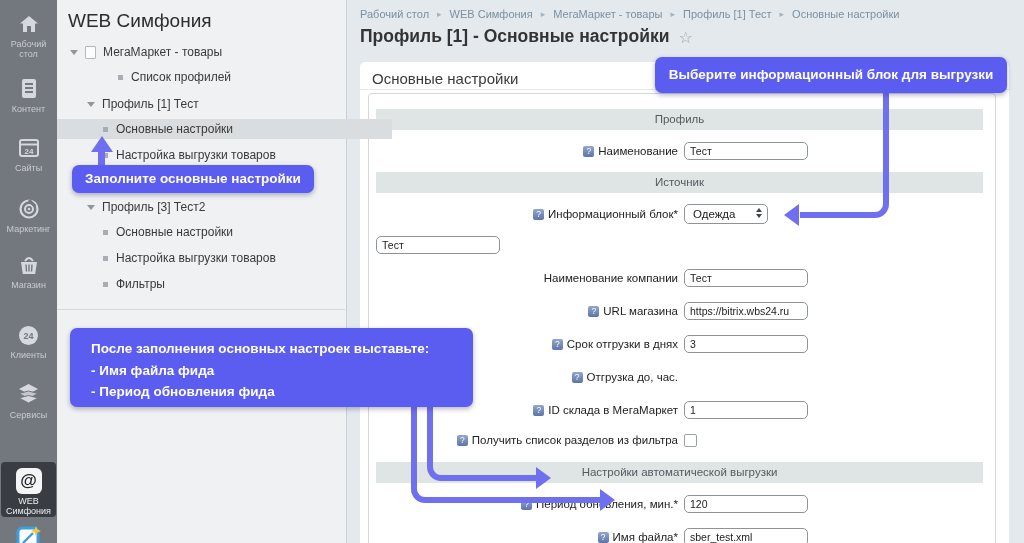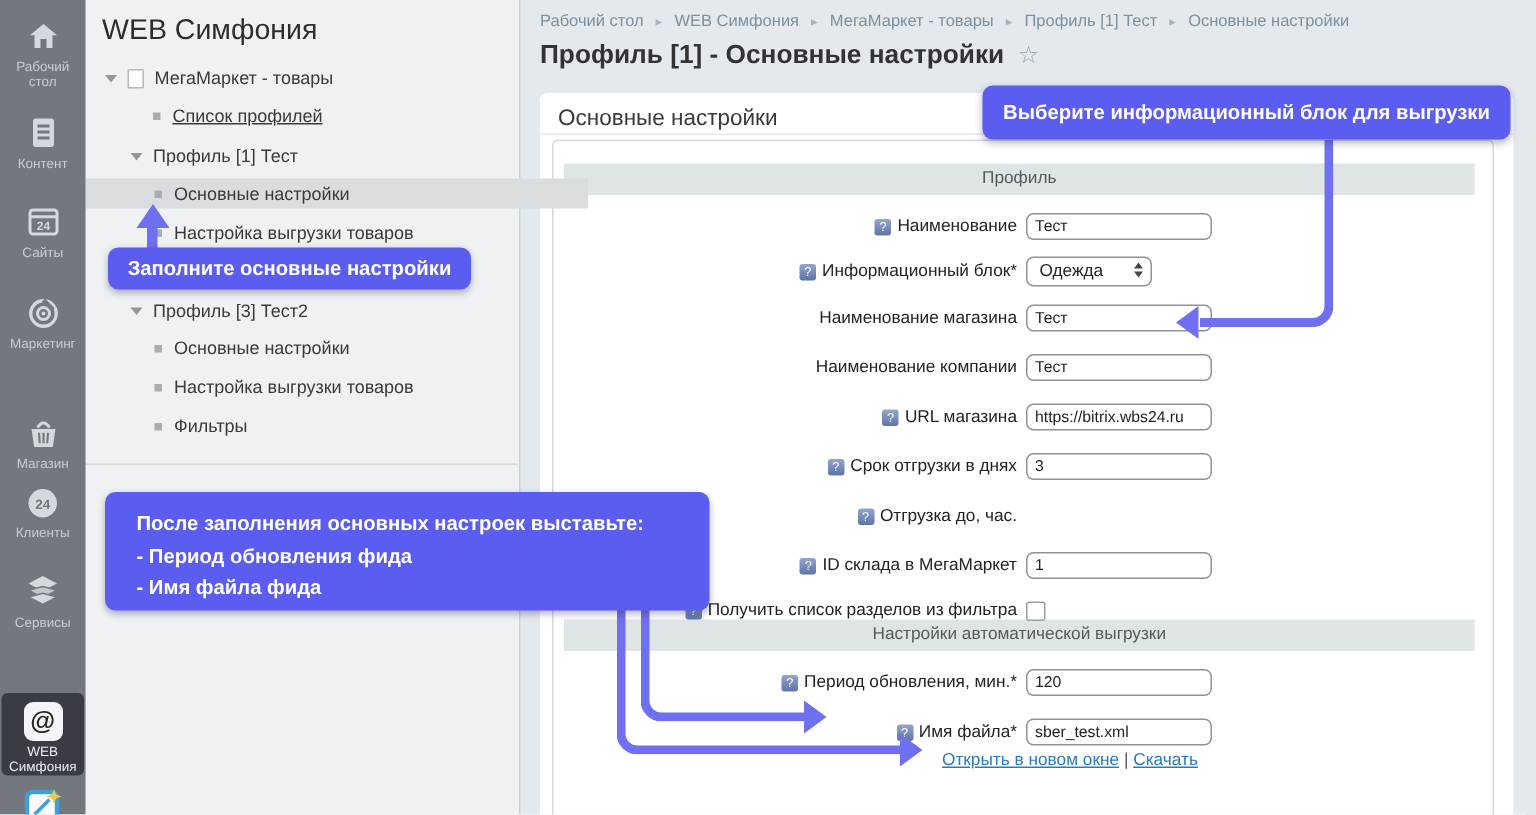--- a/index.html
+++ b/index.html
@@ -17,21 +17,21 @@
   .appsq{width:26px;height:26px;background:#f4f5f6;border-radius:6px;margin:0 auto 2px auto;
          font-size:17px;font-weight:bold;color:#23262b;line-height:26px;text-align:center;}
   
   #tree{position:absolute;left:57px;top:0;width:289px;height:543px;background:#eff1f2;border-right:1px solid #c9cfd3;z-index:4;}
   #tree-title{position:absolute;left:11px;top:10px;font-size:19px;color:#2d2d2d;}
   .trow{position:absolute;left:0;width:289px;height:16px;display:flex;align-items:center;font-size:12px;color:#3a3a3a;cursor:pointer;}
   .trow.hl{height:20px;background:#dadddf;}
   .exp{width:0;height:0;border-left:4px solid transparent;border-right:4px solid transparent;border-top:5px solid #8f969c;margin-right:7px;flex:none;}
   .bull{width:5px;height:5px;background:#a7adb2;margin-right:8px;flex:none;}
   .docic{width:9px;height:11px;background:#fdfdfd;border:1px solid #b3b9be;border-radius:1px;margin-right:7px;flex:none;}
-  .pl13{padding-left:13px;} .pl30{padding-left:30px;} .pl45{padding-left:45px;text-decoration:underline;} .pl46{padding-left:46px;}
+  .pl13{padding-left:13px;} .pl30{padding-left:30px;} .pl45{padding-left:61px;} .pl46{padding-left:46px;}
   #tree-div{position:absolute;left:0;right:1px;top:309px;border-top:1px solid #d3d8db;}
   
   #crumbs{position:absolute;left:360px;top:8px;display:flex;align-items:center;gap:8px;font-size:11px;color:#7b90a0;z-index:2;}
   .csep{color:#a3b4bf;font-size:9px;}
   #ptitle{position:absolute;left:360px;top:26px;font-size:17.5px;font-weight:bold;color:#333;z-index:2;display:flex;align-items:flex-end;gap:9px;}
   #fav{color:#97a6b1;font-size:16px;font-weight:normal;cursor:pointer;}
   
   #panel{position:absolute;left:360px;top:62px;width:649px;height:481px;background:#fff;border-radius:5px 5px 0 0;z-index:1;}
   #ptab{position:absolute;left:12px;top:8px;font-size:15px;color:#3a3a3a;}
   #ptabsep{position:absolute;left:0;right:0;top:27px;border-top:1px solid #e6e8e9;}
@@ -46,21 +46,21 @@
   .finp{width:124px;height:18px;box-sizing:border-box;border:1px solid #8d9499;border-radius:5px;
         font-family:"Liberation Sans",sans-serif;font-size:10.5px;color:#222;padding:0 5px;background:#fff;}
   .fsel{position:relative;width:84px;height:20px;box-sizing:border-box;border:1px solid #8d9499;border-radius:5px;
         background:#fff;font-size:11.5px;color:#222;display:flex;align-items:center;padding-left:8px;cursor:pointer;}
   .stepper{position:absolute;right:5px;top:3px;display:flex;flex-direction:column;gap:2px;}
   .stup{width:0;height:0;border-left:3.5px solid transparent;border-right:3.5px solid transparent;border-bottom:4.5px solid #444;}
   .stdn{width:0;height:0;border-left:3.5px solid transparent;border-right:3.5px solid transparent;border-top:4.5px solid #444;}
   .cb{width:11px;height:11px;border:1px solid #9aa0a4;border-radius:2px;background:#fff;cursor:pointer;}
   .links{margin-left:252px;font-size:11.5px;color:#555;}
   .links a{color:#2b7ab9;text-decoration:underline;cursor:pointer;}
-  .mt5{margin-top:15px;} .mt9{margin-top:4px;} .mt11{margin-top:11px;} .mt12{margin-top:12px;} .mt14{margin-top:14px;} .mt16{margin-top:0;}
+  .mt5{margin-top:15px;} .mt9{margin-top:4px;} .mt11{margin-top:11px;} .mt12{margin-top:12px;} .mt14{margin-top:14px;} .mt16{margin-top:16px;}
   
   .callout{position:absolute;background:#5b5cf0;color:#fff;font-weight:bold;border-radius:7px;
            box-shadow:0 2px 5px rgba(40,40,90,.35);z-index:30;}
   #k1{left:72px;top:165px;width:242px;height:28px;font-size:13.5px;line-height:28px;text-align:center;}
   #k2{left:655px;top:57px;width:352px;height:36px;font-size:13.5px;line-height:36px;text-align:center;}
   #k3{left:70px;top:328px;width:403px;height:79px;font-size:13.5px;line-height:1.6;padding:10px 14px 0 21px;box-sizing:border-box;}
   .arr{position:absolute;z-index:20;}
   #arrA-shaft{left:98px;top:151px;width:7px;height:15px;background:#6e70f0;}
   #arrA-head{left:91px;top:136px;width:0;height:0;border-left:11px solid transparent;border-right:11px solid transparent;border-bottom:16px solid #6e70f0;}
   #arrB-l{left:800px;top:93px;width:89px;height:125px;box-sizing:border-box;
@@ -103,21 +103,21 @@
   </div>
   <div class="sitem" style="top:197px">
     <svg width="24" height="24" viewBox="0 0 24 24">
       <circle cx="12" cy="12" r="8.5" fill="none" stroke="#d5d8dc" stroke-width="2.2"></circle>
       <circle cx="12" cy="12" r="4" fill="none" stroke="#d5d8dc" stroke-width="2"></circle>
       <circle cx="12" cy="12" r="1.3" fill="#d5d8dc"></circle>
       <rect x="13" y="2" width="9" height="3" transform="rotate(45 13 2)" fill="#73777e"></rect>
     </svg>
     <span class="slabel">Маркетинг</span>
   </div>
-  <div class="sitem" style="top:278px">
+  <div class="sitem" style="top:254px">
     <svg width="24" height="23" viewBox="0 0 24 23">
       <path d="M8 7 Q12 1 16 7" fill="none" stroke="#d5d8dc" stroke-width="2"></path>
       <path d="M4 8 H20 L18.2 20 H5.8 Z" fill="#d5d8dc"></path>
       <line x1="9" y1="10.5" x2="9.5" y2="17.5" stroke="#73777e" stroke-width="1.4"></line>
       <line x1="12" y1="10.5" x2="12" y2="17.5" stroke="#73777e" stroke-width="1.4"></line>
       <line x1="15" y1="10.5" x2="14.5" y2="17.5" stroke="#73777e" stroke-width="1.4"></line>
     </svg>
     <span class="slabel">Магазин</span>
   </div>
   <div class="sitem" style="top:324px">
@@ -215,40 +215,38 @@
     <div class="fbar">Профиль</div>
 
     <div class="frow mt12">
       <div class="flbl">
           <span class="help">?</span>
           <span>Наименование</span>
         </div>
       <input class="finp" value="Тест" style="">
     </div>
 
+    <div class="fbar mt12">Источник</div>
 
     <div class="frow mt11" style="height:20px">
       <div class="flbl">
           <span class="help">?</span>
           <span>Информационный блок*</span>
         </div>
       <div class="fsel">
         <span>Одежда</span>
         <span class="stepper">
             <span class="stup"></span>
             <span class="stdn"></span>
           </span>
       </div>
     </div>
 
 
     <div class="frow mt12">
-      <div class="flbl">
-          <span>Наименование магазина</span>
-        </div>
       <input class="finp" value="Тест" style="">
     </div>
     <div class="frow mt5">
       <div class="flbl">
           <span>Наименование компании</span>
         </div>
       <input class="finp" value="Тест" style="">
     </div>
     <div class="frow mt5">
       <div class="flbl">
@@ -316,15 +314,15 @@
 <div class="arr" id="arrB-head"></div>
 <div class="arr" id="arrC1-l"></div>
 <div class="arr" id="arrC1-head"></div>
 <div class="arr" id="arrC2-l"></div>
 <div class="arr" id="arrC2-head"></div>
 
 <div class="callout" id="k1">Заполните основные настройки</div>
 <div class="callout" id="k2">Выберите информационный блок для выгрузки</div>
 <div class="callout" id="k3">
   <div>После заполнения основных настроек выставьте:</div>
+  <div>- Имя файла фида</div>
   <div>- Период обновления фида</div>
-  <div>- Имя файла фида</div>
 </div>
 
 </body></html>

